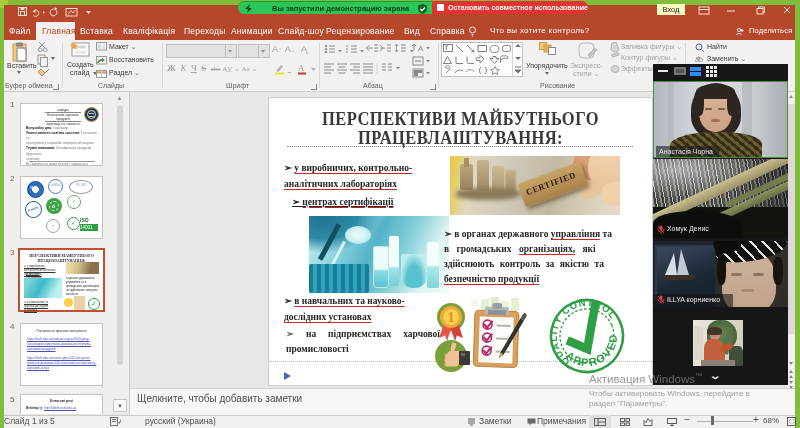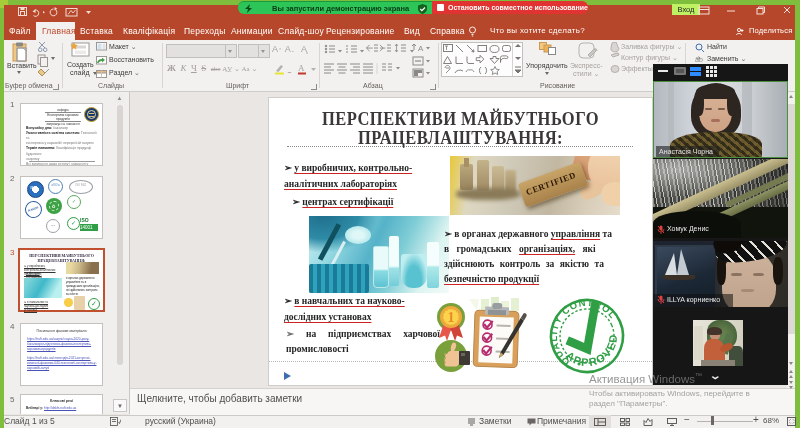--- a/index.html
+++ b/index.html
@@ -37,21 +37,21 @@
 <path d="M26 5 l2 1.3 l-2 1.3 z" fill="#f3ddd3" stroke="none"></path>
 <path d="M36.5 3 a3.4 3.4 0 1 0 2.2 0.8"></path>
           <path d="M37.5 1 l2.8 1.8 l-2.8 1.8 z" fill="#f3ddd3" stroke="none"></path>
 <rect x="49" y="2.5" width="11" height="7.5"></rect>
           <path d="M51 8.5 l3 -4 l2 2.5 l2.5 -3" stroke-width="0.9"></path>
 <path d="M69 5 l2.5 3 l2.5 -3 z" fill="#f3ddd3" stroke="none"></path>
 </g>
 </svg>
 </div>
 
-<div class="abs" style="left:657px;top:4px;width:28px;height:11px;background:#bef264;color:#262626;font-size:7.5px;text-align:center;line-height:11px;margin-left:15px;">Вход</div>
+<div class="abs" style="left:657px;top:4px;width:28px;height:11px;background:#fef9c3;color:#262626;font-size:7.5px;text-align:center;line-height:11px;">Вход</div>
 <div class="abs" style="left:698px;top:5px;width:96px;height:11px;color:#fff;font-size:9px;">
 <svg width="96" height="11" viewBox="0 0 96 11" fill="none" stroke="#f4e2da" stroke-width="1">
 <rect x="1" y="2" width="10" height="7"></rect>
         <line x1="1" y1="4.5" x2="11" y2="4.5"></line>
 <line x1="29" y1="6" x2="37" y2="6"></line>
 <rect x="59" y="3.5" width="6" height="5.5"></rect>
         <path d="M60.5 3.5 v-1.5 h6 v5.5 h-1.5"></path>
 <path d="M86 2 l6 6 m0 -6 l-6 6"></path>
 </svg>
 </div>
@@ -76,21 +76,21 @@
   <span class="abs" style="left:9px;">Файл</span>
   <span class="abs" style="left:42px;color:#c0472a;">Главная</span>
   <span class="abs" style="left:80px;">Вставка</span>
   <span class="abs" style="left:123px;">Кваліфікація</span>
   <span class="abs" style="left:184px;">Переходы</span>
   <span class="abs" style="left:231px;">Анимации</span>
   <span class="abs" style="left:278px;">Слайд-шоу</span>
   <span class="abs" style="left:326px;">Рецензирование</span>
   <span class="abs" style="left:404px;">Вид</span>
   <span class="abs" style="left:430px;">Справка</span>
-  <span class="abs" style="left:490px;font-size:8px;letter-spacing:0.3px;">Что вы хотите сделать?</span>
+  <span class="abs" style="left:490px;font-size:8px;letter-spacing:0.3px;">Что вы хотите контроль?</span>
   <span class="abs" style="left:749px;font-size:7.5px;">Поделиться</span>
 </div>
 <svg class="abs" style="left:468px;top:26px" width="9" height="11" viewBox="0 0 9 11" fill="none" stroke="#fff" stroke-width="0.9">
       <circle cx="4.5" cy="4" r="3"></circle>
       <path d="M3.5 8.5 h2 M3.8 10 h1.4"></path>
     </svg>
 <svg class="abs" style="left:736px;top:27px" width="8" height="9" viewBox="0 0 8 9" fill="none" stroke="#fff" stroke-width="0.9">
       <circle cx="3" cy="3" r="1.6"></circle>
       <path d="M0.5 8 c0 -2 5 -2 5 0 M6 2 v3 M4.5 3.5 h3"></path>
     </svg>
@@ -425,21 +425,21 @@
 <div class="abs" style="left:113px;top:399px;width:14px;height:13px;background:#fbfafa;border:1px solid #c9c6c3;color:#6a6764;font-size:6px;text-align:center;line-height:12px;box-sizing:border-box;">▼</div>
 
 <style>
 .sl{font-family:"Liberation Serif",serif;color:#262626;font-weight:bold;}
 .redu{text-decoration:underline;text-decoration-color:#cc2222;text-decoration-thickness:1px;text-underline-offset:2px;}
 </style>
 <div class="abs sl" style="left:268px;top:108px;width:385px;font-size:19px;letter-spacing:0.5px;text-align:center;color:#3b3838;transform:scaleX(0.87);">ПЕРСПЕКТИВИ МАЙБУТНЬОГО</div>
 <div class="abs sl" style="left:268px;top:127px;width:385px;font-size:19px;letter-spacing:0.5px;text-align:center;color:#3b3838;transform:scaleX(0.87);">ПРАЦЕВЛАШТУВАННЯ:</div>
 <div class="abs" style="left:287px;top:146px;width:346px;border-top:1.5px dotted #8a8a8a;"></div>
 <div class="abs sl" style="left:284px;top:160px;width:146px;font-size:9.5px;line-height:16px;">➢ <span class="redu">у виробничих, контрольно-аналітичних лабораторіях</span></div>
-<div class="abs sl" style="left:292px;top:196px;width:140px;font-size:9.5px;">➢ <span class="redu">центрах  сертифікації</span></div>
+<div class="abs sl" style="left:292px;top:196px;width:140px;font-size:9.5px;text-decoration:underline;">➢ <span class="redu">центрах  сертифікації</span></div>
 
 <div class="abs" style="left:309px;top:216px;width:140px;height:77px;background:linear-gradient(115deg,#cdeef2 0%,#93d8e2 22%,#55b2c8 45%,#7fcdd6 62%,#ddf4f1 82%,#f2fbf8 100%);overflow:hidden;">
   <div class="abs" style="left:-10px;top:-18px;width:80px;height:55px;background:radial-gradient(ellipse at 30% 30%,#1f6f8c 0%,#2e8ba6 45%,transparent 70%);"></div>
   <div class="abs" style="left:18px;top:6px;width:5px;height:40px;background:#10505f;transform:rotate(28deg);"></div>
   <div class="abs" style="left:28px;top:24px;width:3px;height:26px;background:#d8f0f2;transform:rotate(28deg);"></div>
   <div class="abs" style="left:0px;top:48px;width:60px;height:29px;background:repeating-linear-gradient(90deg,#1b7a95 0 4px,#2ea3bd 4px 8px);border-radius:2px;"></div>
   <div class="abs" style="left:64px;top:30px;width:14px;height:40px;background:linear-gradient(#e8fbfa 55%,#8adbe2 60%,#5ec3d2 100%);border-radius:2px 2px 4px 4px;border:1px solid #bce8ea;"></div>
   <div class="abs" style="left:80px;top:20px;width:10px;height:50px;background:linear-gradient(#f2fdfc 60%,#9fe2e6 65%,#74cdd8 100%);border-radius:2px;"></div>
   <div class="abs" style="left:92px;top:38px;width:26px;height:34px;background:radial-gradient(ellipse at 50% 80%,#59c2d0 40%,#bfeef0 75%);border-radius:3px 3px 12px 12px;"></div>
   <div class="abs" style="left:118px;top:26px;width:12px;height:46px;background:linear-gradient(#f5fefd 50%,#aee8ea 55%,#7fd4dd 100%);border-radius:2px;"></div>

